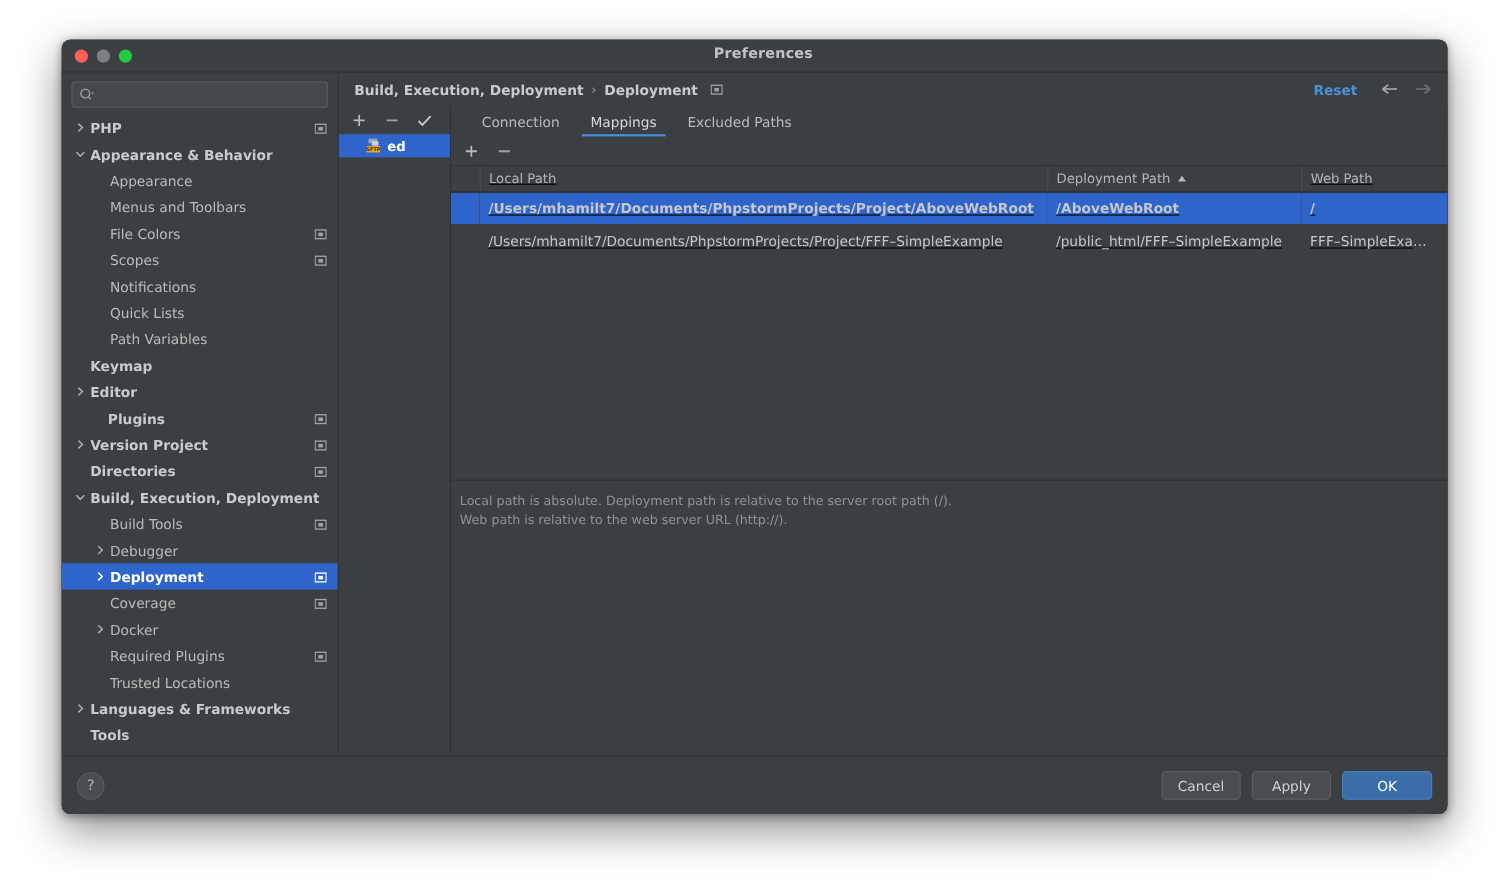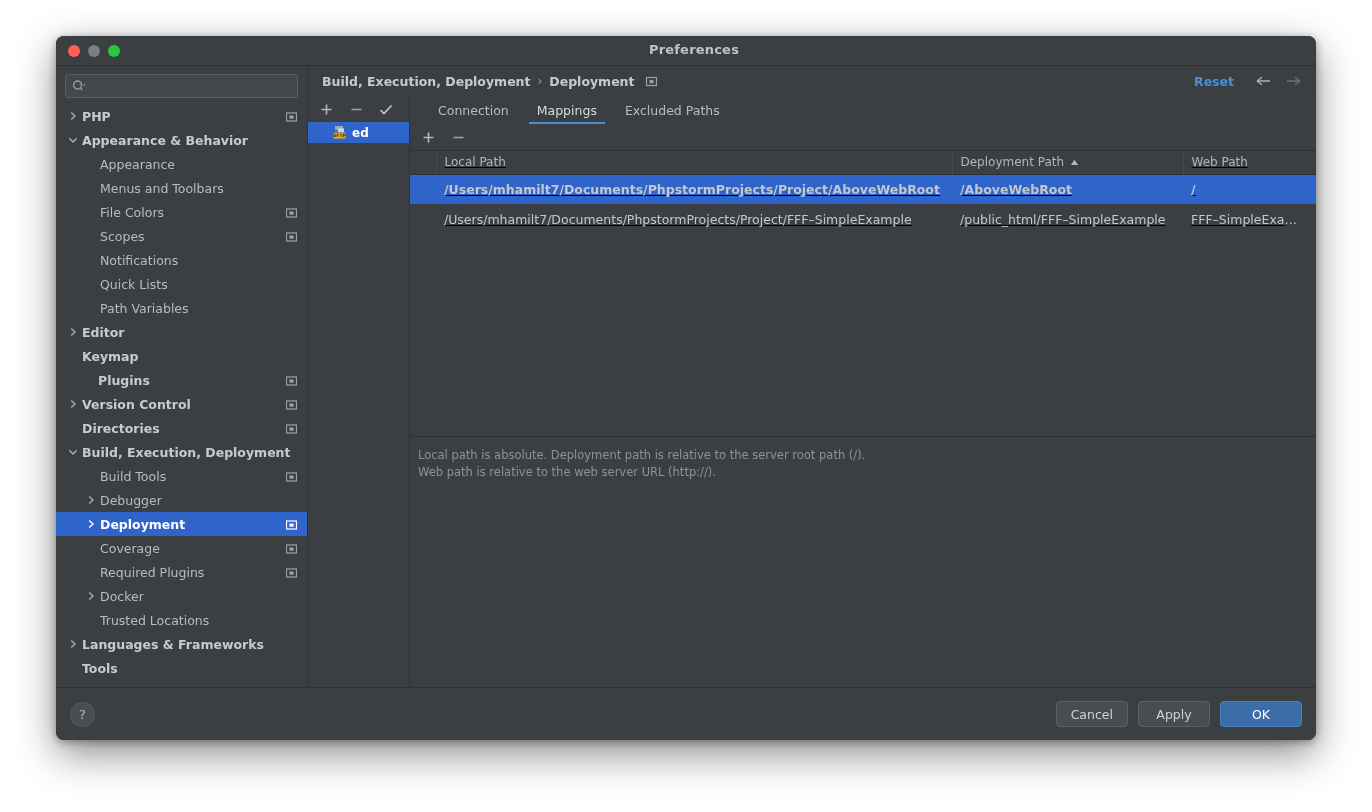--- a/index.html
+++ b/index.html
@@ -420,46 +420,46 @@
           </div>
           <div class="tree-row" style="padding-left: 28px;">
             <span class="twisty"></span>
             <span class="tree-label">Quick Lists</span>
           </div>
           <div class="tree-row" style="padding-left: 28px;">
             <span class="twisty"></span>
             <span class="tree-label">Path Variables</span>
           </div>
           <div class="tree-row bold" style="padding-left: 10px;">
+            <span class="twisty"></span>
+            <span class="tree-label">Keymap</span>
+          </div>
+          <div class="tree-row bold" style="padding-left: 10px;">
             <span class="twisty">
               <svg width="10" height="10" viewBox="0 0 10 10">
                 <path d="M3.2 1.4 L7 5 L3.2 8.6" fill="none" stroke="#a8acb0" stroke-width="1.4"></path>
               </svg>
             </span>
             <span class="tree-label">Editor</span>
           </div>
-          <div class="tree-row bold" style="padding-left: 10px;">
-            <span class="twisty"></span>
-            <span class="tree-label">Keymap</span>
-          </div>
           <div class="tree-row bold" style="padding-left: 26px;">
             <span class="twisty"></span>
             <span class="tree-label">Plugins</span>
             <span class="cfg-icon"><svg width="11" height="11" viewBox="0 0 11 11">
                 <rect x="0.5" y="1.5" width="10" height="8" fill="none" stroke="#9fa3a6" stroke-width="1.2"></rect>
                 <rect x="3.4" y="4" width="4.2" height="3.2" fill="#9fa3a6"></rect>
               </svg></span>
           </div>
           <div class="tree-row bold" style="padding-left: 10px;">
             <span class="twisty">
               <svg width="10" height="10" viewBox="0 0 10 10">
                 <path d="M3.2 1.4 L7 5 L3.2 8.6" fill="none" stroke="#a8acb0" stroke-width="1.4"></path>
               </svg>
             </span>
-            <span class="tree-label">Version Control</span>
+            <span class="tree-label">Version Project</span>
             <span class="cfg-icon"><svg width="11" height="11" viewBox="0 0 11 11">
                 <rect x="0.5" y="1.5" width="10" height="8" fill="none" stroke="#9fa3a6" stroke-width="1.2"></rect>
                 <rect x="3.4" y="4" width="4.2" height="3.2" fill="#9fa3a6"></rect>
               </svg></span>
           </div>
           <div class="tree-row bold" style="padding-left: 10px;">
             <span class="twisty"></span>
             <span class="tree-label">Directories</span>
             <span class="cfg-icon"><svg width="11" height="11" viewBox="0 0 11 11">
                 <rect x="0.5" y="1.5" width="10" height="8" fill="none" stroke="#9fa3a6" stroke-width="1.2"></rect>
@@ -504,34 +504,34 @@
           </div>
           <div class="tree-row" style="padding-left: 28px;">
             <span class="twisty"></span>
             <span class="tree-label">Coverage</span>
             <span class="cfg-icon"><svg width="11" height="11" viewBox="0 0 11 11">
                 <rect x="0.5" y="1.5" width="10" height="8" fill="none" stroke="#9fa3a6" stroke-width="1.2"></rect>
                 <rect x="3.4" y="4" width="4.2" height="3.2" fill="#9fa3a6"></rect>
               </svg></span>
           </div>
           <div class="tree-row" style="padding-left: 28px;">
+            <span class="twisty">
+              <svg width="10" height="10" viewBox="0 0 10 10">
+                <path d="M3.2 1.4 L7 5 L3.2 8.6" fill="none" stroke="#a8acb0" stroke-width="1.4"></path>
+              </svg>
+            </span>
+            <span class="tree-label">Docker</span>
+          </div>
+          <div class="tree-row" style="padding-left: 28px;">
             <span class="twisty"></span>
             <span class="tree-label">Required Plugins</span>
             <span class="cfg-icon"><svg width="11" height="11" viewBox="0 0 11 11">
                 <rect x="0.5" y="1.5" width="10" height="8" fill="none" stroke="#9fa3a6" stroke-width="1.2"></rect>
                 <rect x="3.4" y="4" width="4.2" height="3.2" fill="#9fa3a6"></rect>
               </svg></span>
-          </div>
-          <div class="tree-row" style="padding-left: 28px;">
-            <span class="twisty">
-              <svg width="10" height="10" viewBox="0 0 10 10">
-                <path d="M3.2 1.4 L7 5 L3.2 8.6" fill="none" stroke="#a8acb0" stroke-width="1.4"></path>
-              </svg>
-            </span>
-            <span class="tree-label">Docker</span>
           </div>
           <div class="tree-row" style="padding-left: 28px;">
             <span class="twisty"></span>
             <span class="tree-label">Trusted Locations</span>
           </div>
           <div class="tree-row bold" style="padding-left: 10px;">
             <span class="twisty">
               <svg width="10" height="10" viewBox="0 0 10 10">
                 <path d="M3.2 1.4 L7 5 L3.2 8.6" fill="none" stroke="#a8acb0" stroke-width="1.4"></path>
               </svg>

